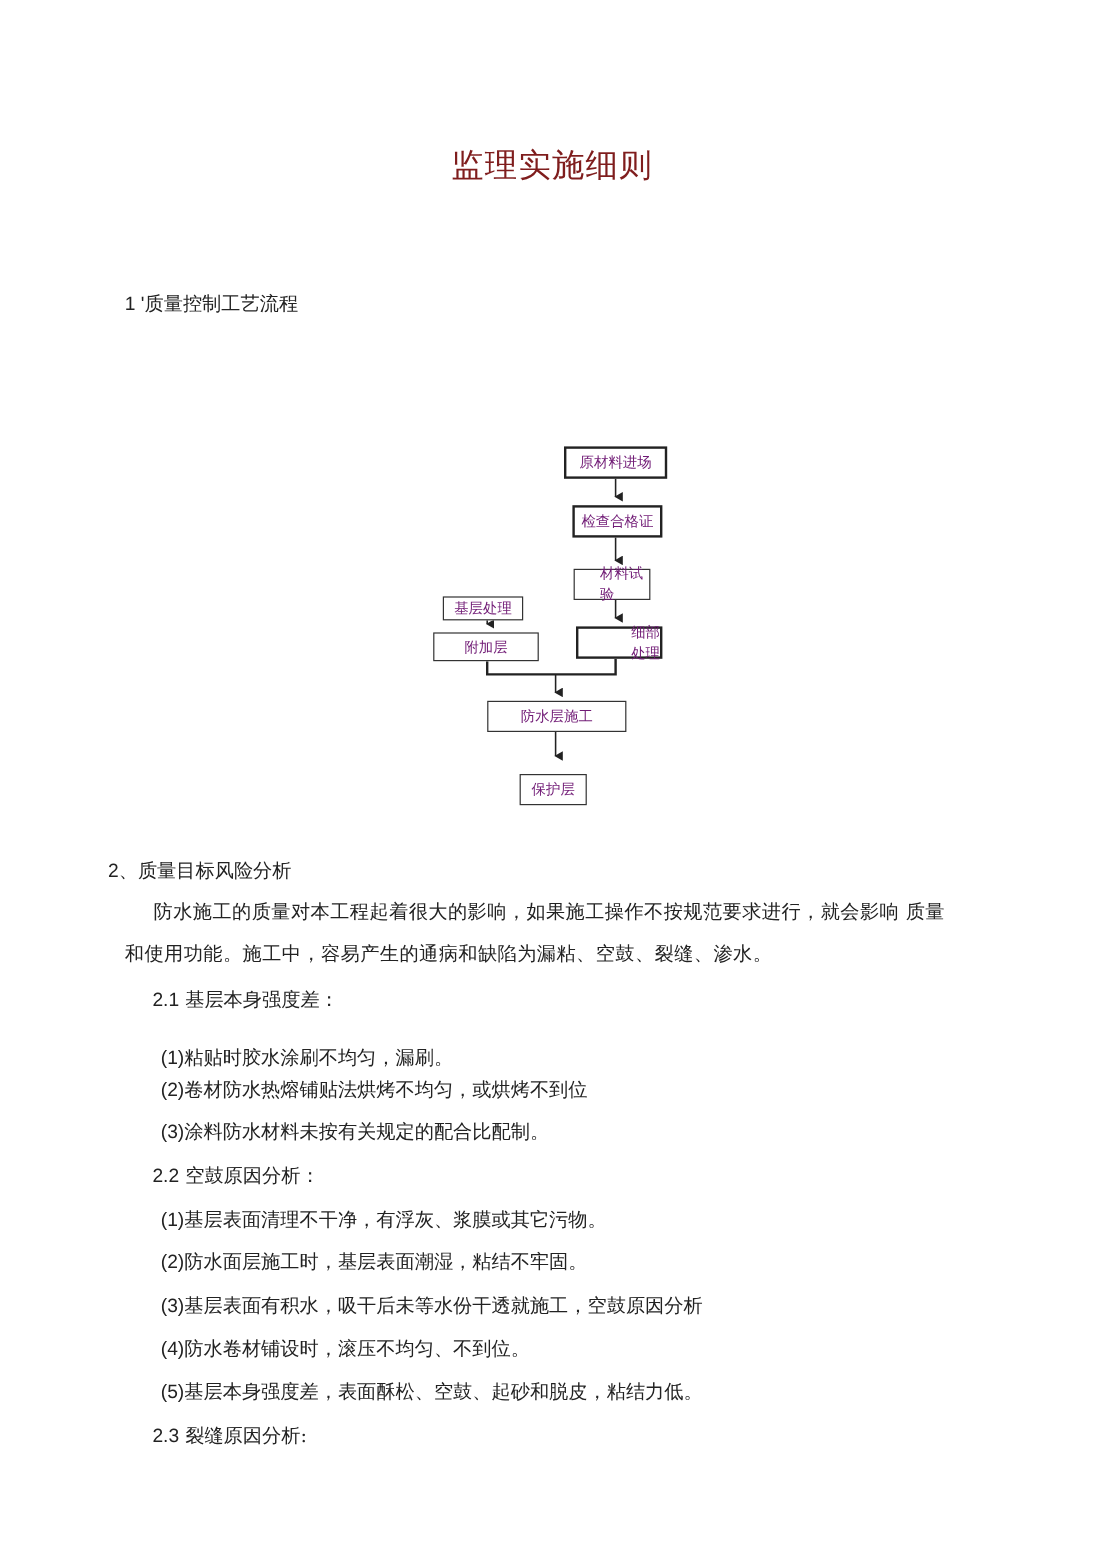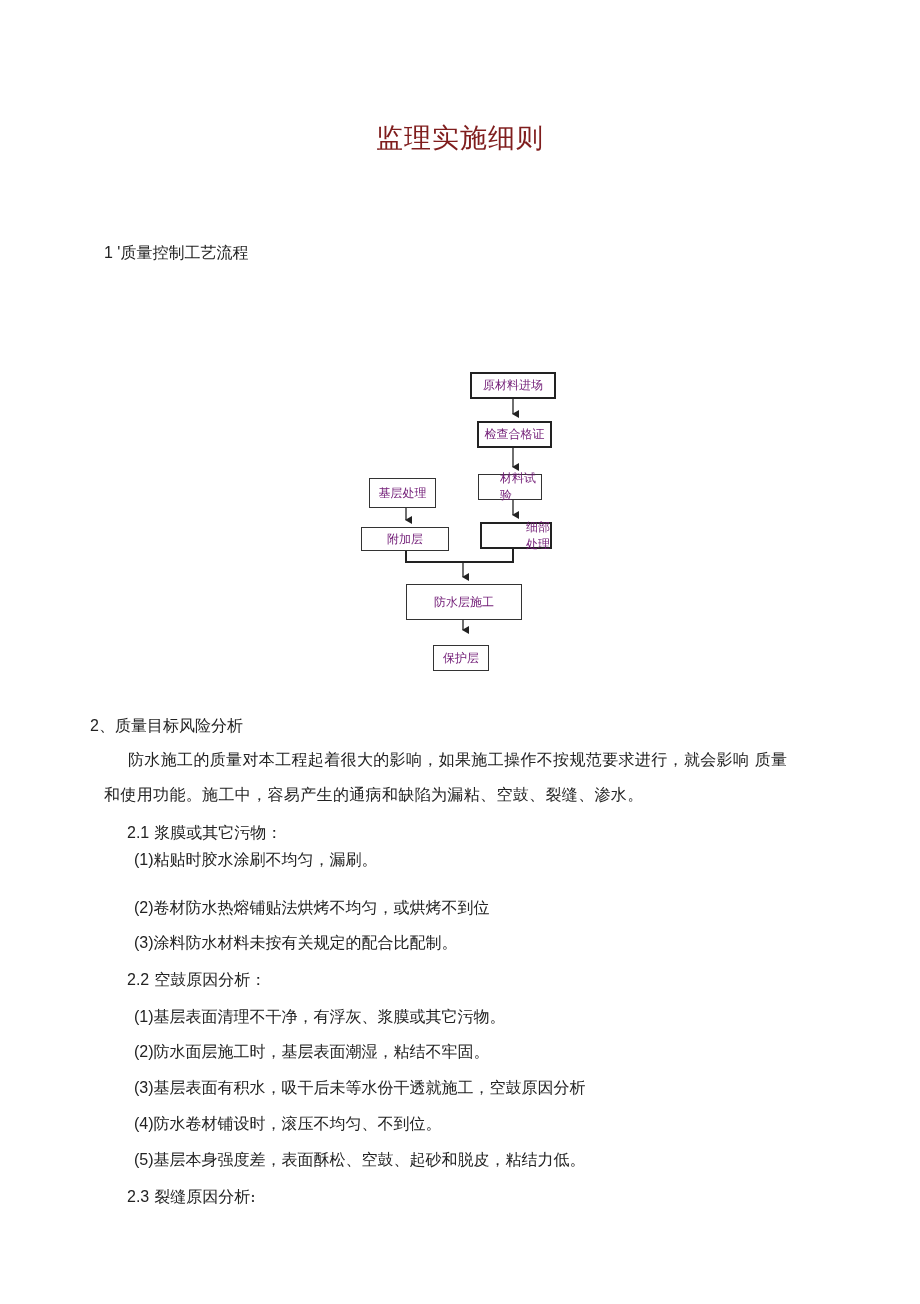--- a/index.html
+++ b/index.html
@@ -39,40 +39,40 @@
         <line x1="513" y1="500" x2="513" y2="515" marker-end="url(#ah)"></line>
         <line x1="406" y1="500" x2="406" y2="520" marker-end="url(#ah)"></line>
         <polyline points="406,551 406,562 513,562 513,549" stroke-width="2"></polyline>
         <line x1="463" y1="562" x2="463" y2="577" marker-end="url(#ah)"></line>
         <line x1="463" y1="610" x2="463" y2="630" marker-end="url(#ah)"></line>
       </g>
     </svg>
 
     <div class="box thick" style="left:470px; top:372px; width:86px; height:27px;">原材料进场</div>
     <div class="box thick" style="left:477px; top:421px; width:75px; height:27px;">检查合格证</div>
-    <div class="box" style="left:369px; top:478px; width:67px; height:30px;">基层处理</div>
+    <div class="box" style="left:369px; top:497px; width:67px; height:20px;">基层处理</div>
     <div class="box" style="left:478px; top:474px; width:64px; height:26px;padding-left:21px;">材料试验</div>
     <div class="box" style="left:361px; top:527px; width:88px; height:24px;">附加层</div>
     <div class="box thick" style="left:480px; top:522px; width:72px; height:27px;padding-left:44px;">细部处理</div>
-    <div class="box" style="left:406px; top:584px; width:116px; height:36px;">防水层施工</div>
+    <div class="box" style="left:406px; top:584px; width:116px; height:26px;">防水层施工</div>
     <div class="box" style="left:433px; top:645px; width:56px; height:26px;">保护层</div>
   </div>
 
   <div class="abs h1" style="left:90px; top:716px;">
     <span class="num">2、</span><span>质量目标风险分析</span>
   </div>
 
   <div class="abs body-text" style="left:128px; top:750px; letter-spacing:0.35px;">防水施工的质量对本工程起着很大的影响，如果施工操作不按规范要求进行，就会影响 质量</div>
   <div class="abs body-text" style="left:104px; top:785px; letter-spacing:0.35px;">和使用功能。施工中，容易产生的通病和缺陷为漏粘、空鼓、裂缝、渗水。</div>
 
   <div class="abs body-text" style="left:127px; top:823px;">
     <span class="num">2.1</span>
-    <span>浆膜或其它污物：</span>
+    <span>基层本身强度差：</span>
   </div>
-  <div class="abs body-text" style="left:134px; top:850px;">
+  <div class="abs body-text" style="left:134px; top:872px;">
     <span class="num">(1)</span><span>粘贴时胶水涂刷不均匀，漏刷。</span>
   </div>
   <div class="abs body-text" style="left:134px; top:898px;">
     <span class="num">(2)</span><span>卷材防水热熔铺贴法烘烤不均匀，或烘烤不到位</span>
   </div>
   <div class="abs body-text" style="left:134px; top:933px;">
     <span class="num">(3)</span><span>涂料防水材料未按有关规定的配合比配制。</span>
   </div>
 
   <div class="abs body-text" style="left:127px; top:970px;">

